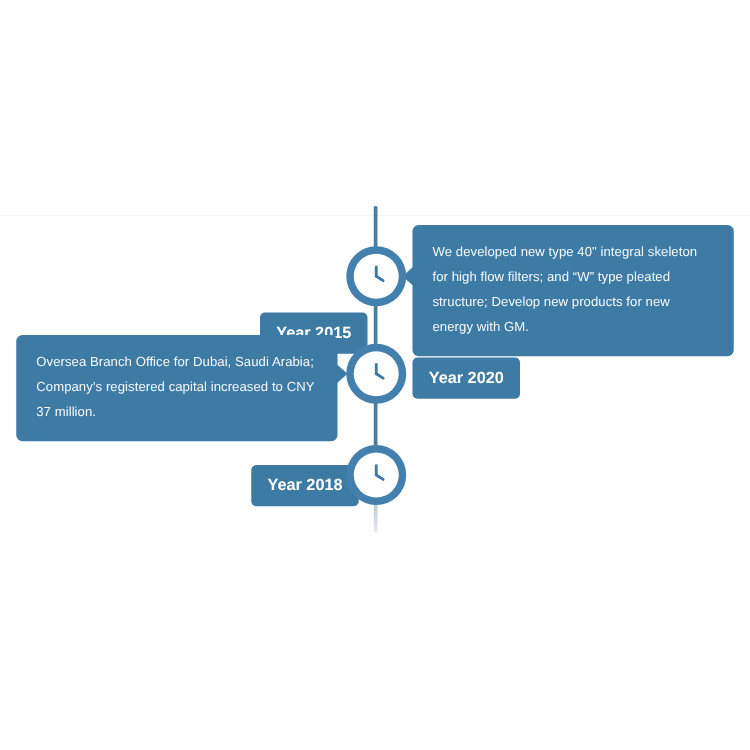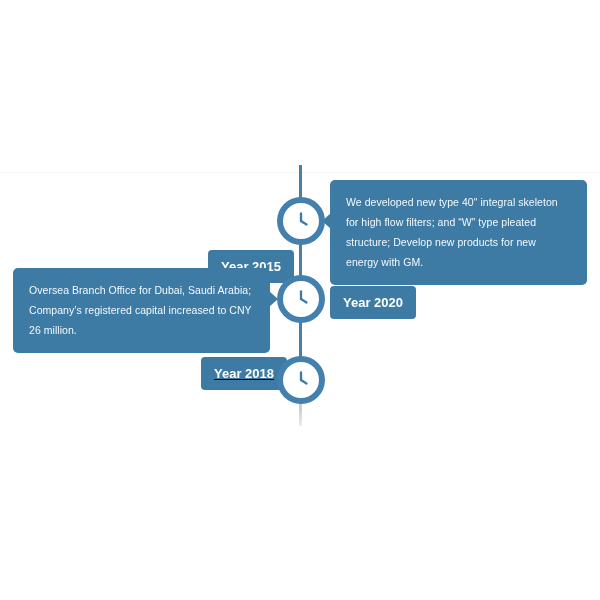--- a/index.html
+++ b/index.html
@@ -128,21 +128,21 @@
   .box-2015 { left: 330px; top: 180px; width: 257px; }
   .box-2017 { left: 13px;  top: 268px; width: 257px; }
   .box-2018 { left: 330px; top: 343px; width: 257px; }
 
   .box-2015 .notch { top: 33px; }
   .box-2017 .notch { top: 23px; }
   .box-2018 .notch { top: 34px; }
 
   .chip-2015 { left: 208px; top: 208px; margin-top: 42px; }
   .chip-2017 { left: 330px; top: 286px; }
-  .chip-2018 { left: 201px; top: 357px; text-decoration: underline; }
+  .chip-2018 { left: 201px; top: 372px; }
 </style>
 </head>
 <body>
 
 <div id="timeline-canvas">
 
   <div class="top-divider"></div>
 
   <div class="spine-main"></div>
   <div class="spine-tail"></div>
@@ -160,21 +160,21 @@
     <svg viewBox="0 0 36 36">
       <g stroke="#3d7ba5" stroke-width="2.3" stroke-linecap="round" fill="none">
         <line x1="18" y1="18" x2="18" y2="10.5"></line>
         <line x1="18" y1="18" x2="23.5" y2="21.5"></line>
       </g>
     </svg>
   </div>
 
   <div class="desc-box box-2017">
     <div class="notch notch-right"></div>
-    <p class="desc-text">Oversea Branch Office for Dubai, Saudi Arabia; Company’s registered capital increased to CNY 26 million.</p>
+    <p class="desc-text">Oversea Branch Office for Dubai, Saudi Arabia; Company’s registered capital increased to CNY 37 million.</p>
   </div>
 
   <div class="year-chip chip-2017">
     <span class="year-text">Year 2020</span>
   </div>
 
   <div class="node node-2017">
     <svg viewBox="0 0 36 36">
       <g stroke="#3d7ba5" stroke-width="2.3" stroke-linecap="round" fill="none">
         <line x1="18" y1="18" x2="18" y2="10.5"></line>

